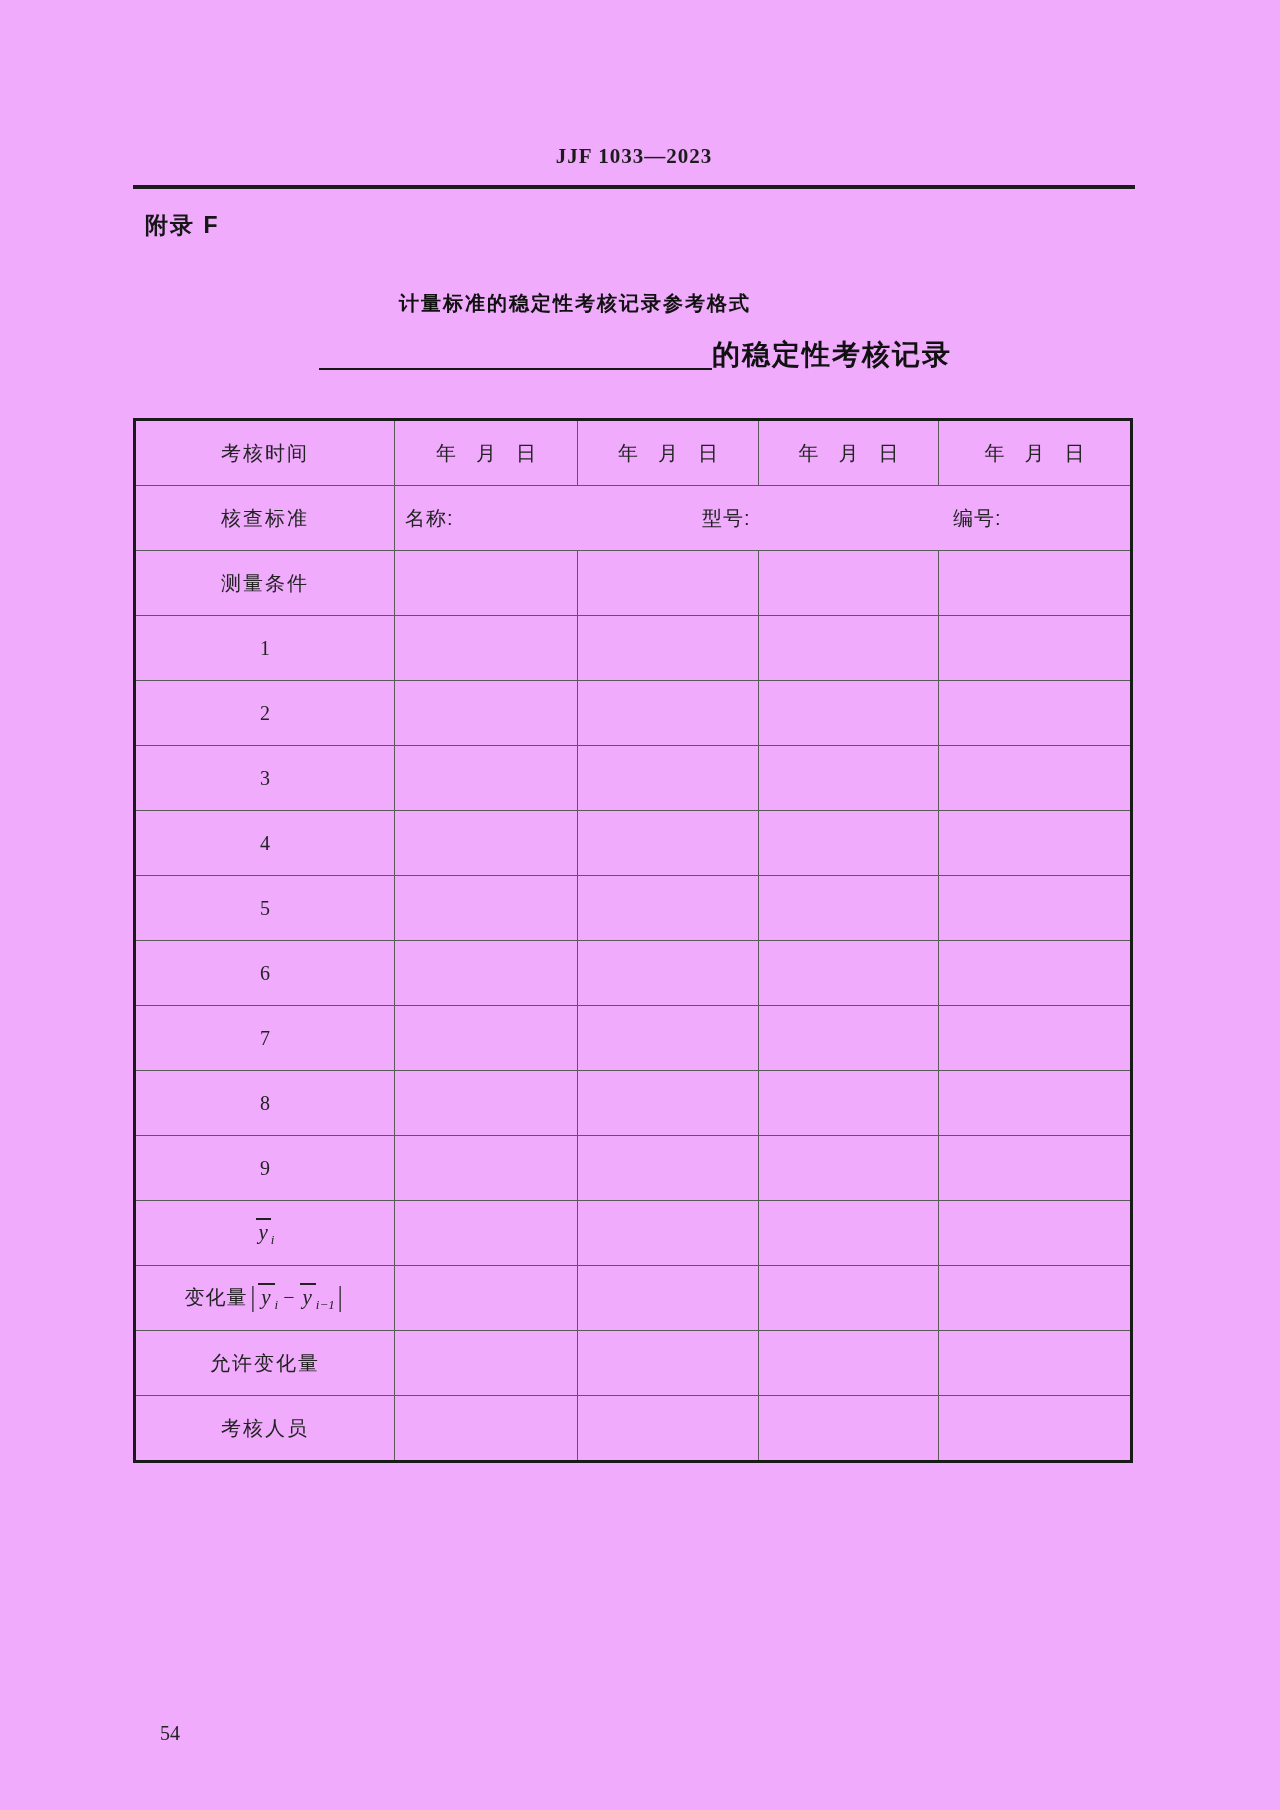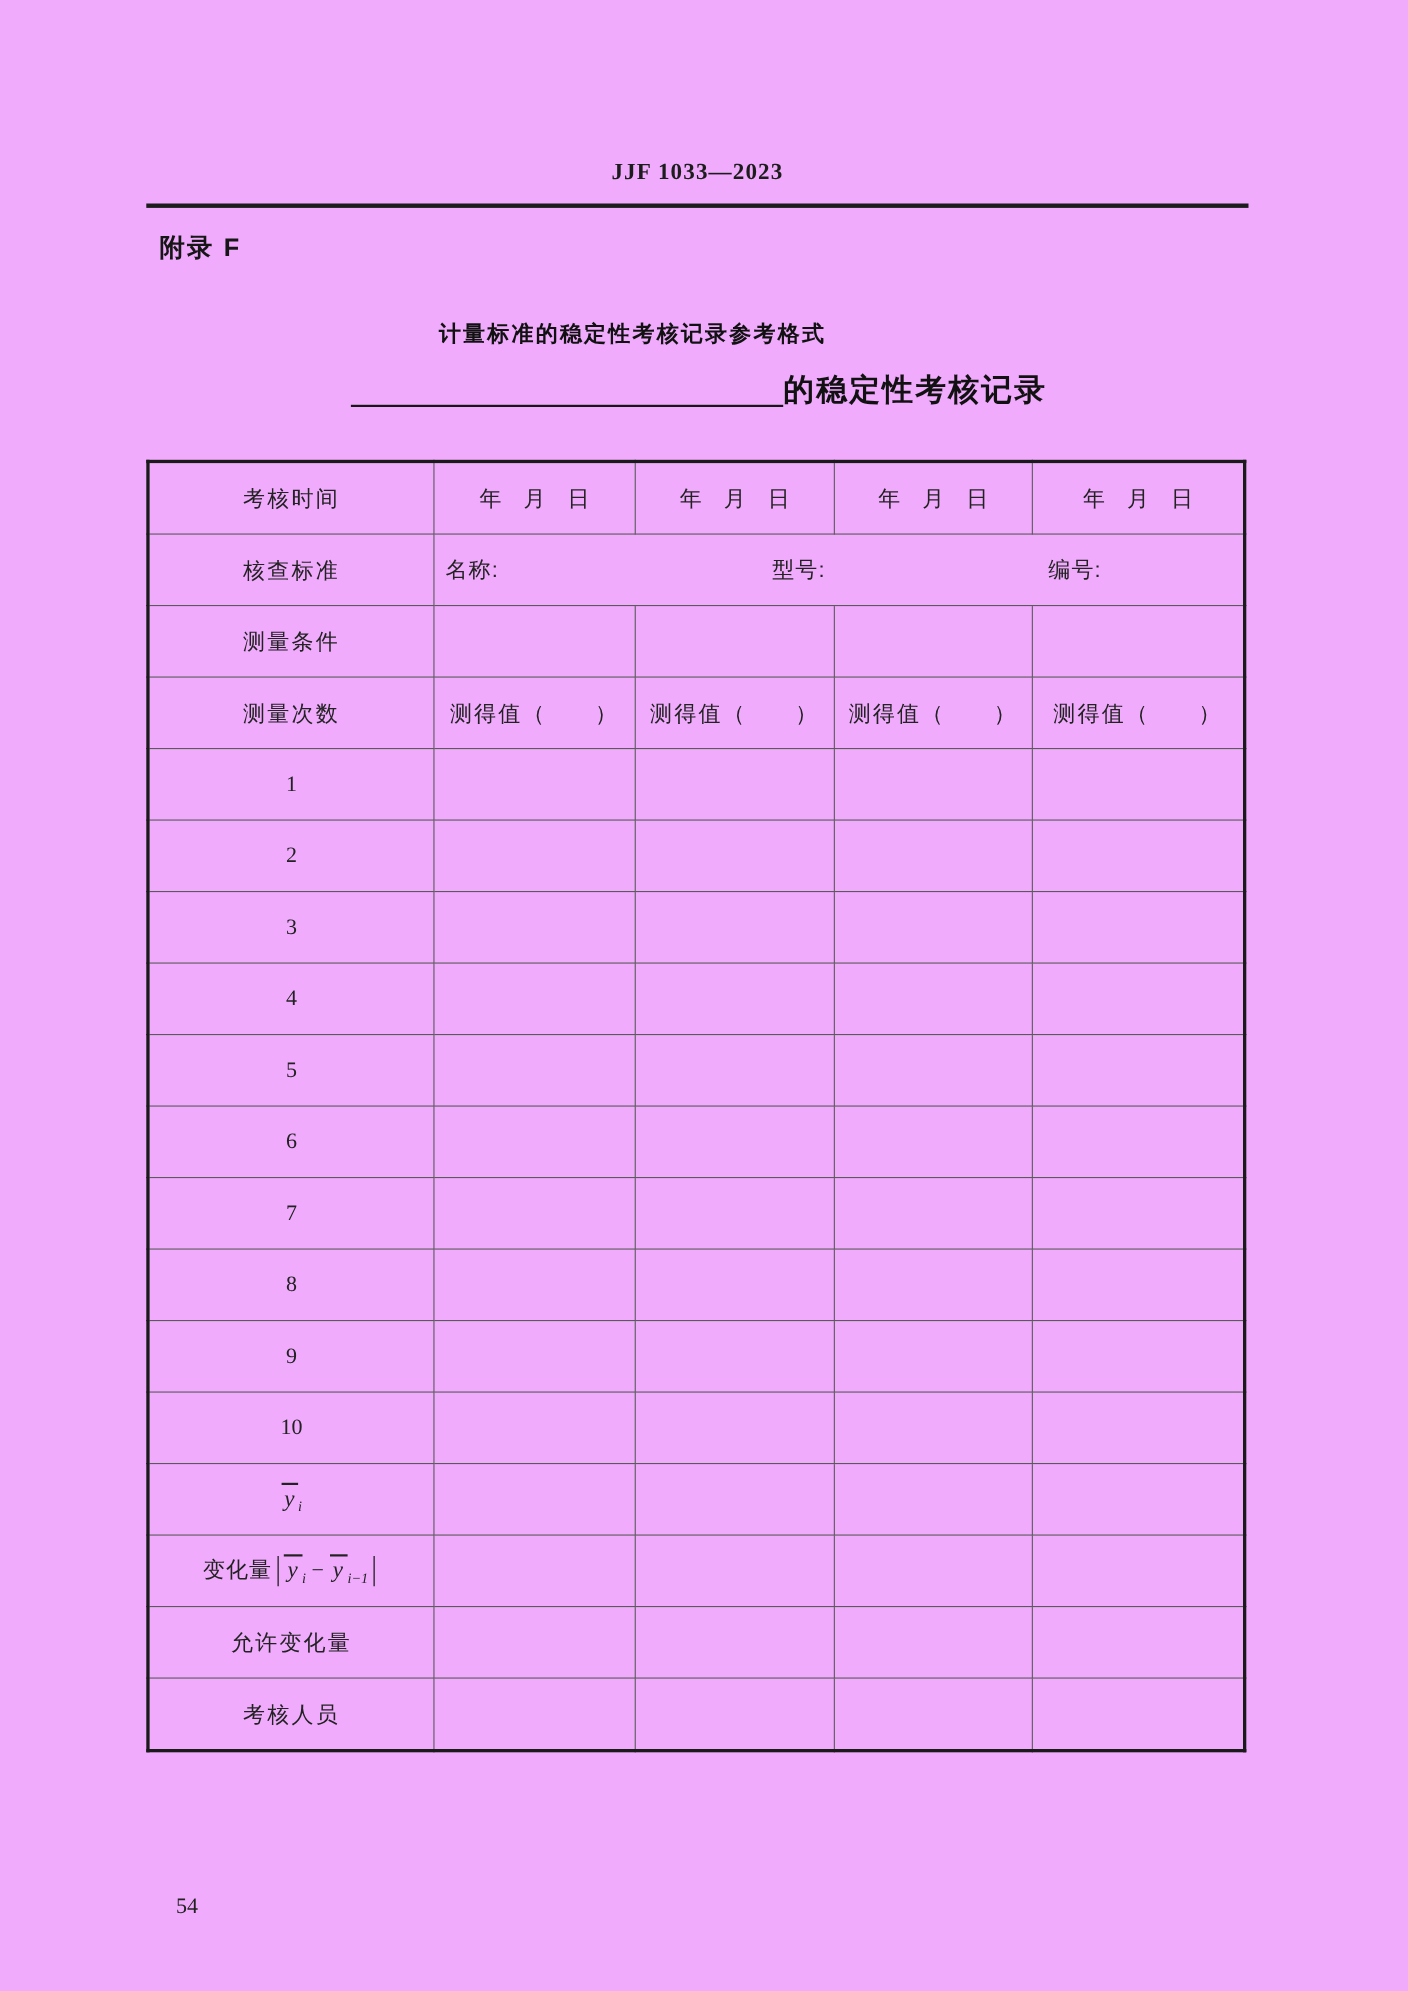--- a/index.html
+++ b/index.html
@@ -137,27 +137,20 @@
       </tr>
 
       <tr>
         <td class="lbl">测量条件</td>
         <td></td>
         <td></td>
         <td></td>
         <td></td>
       </tr>
 
-      <tr>
-        <td class="lbl">测量次数</td>
-        <td class="val">测得值（　　）</td>
-        <td class="val">测得值（　　）</td>
-        <td class="val">测得值（　　）</td>
-        <td class="val">测得值（　　）</td>
-      </tr>
 
       <tr>
         <td class="num">1</td>
         <td></td>
           <td></td>
           <td></td>
           <td></td>
       </tr>
       <tr>
         <td class="num">2</td>
@@ -203,27 +196,20 @@
       </tr>
       <tr>
         <td class="num">8</td>
         <td></td>
           <td></td>
           <td></td>
           <td></td>
       </tr>
       <tr>
         <td class="num">9</td>
-        <td></td>
-          <td></td>
-          <td></td>
-          <td></td>
-      </tr>
-      <tr>
-        <td class="num">10</td>
         <td></td>
           <td></td>
           <td></td>
           <td></td>
       </tr>
 
       <tr>
         <td class="num">
           <span class="ybar">y</span><sub>i</sub>
         </td>

